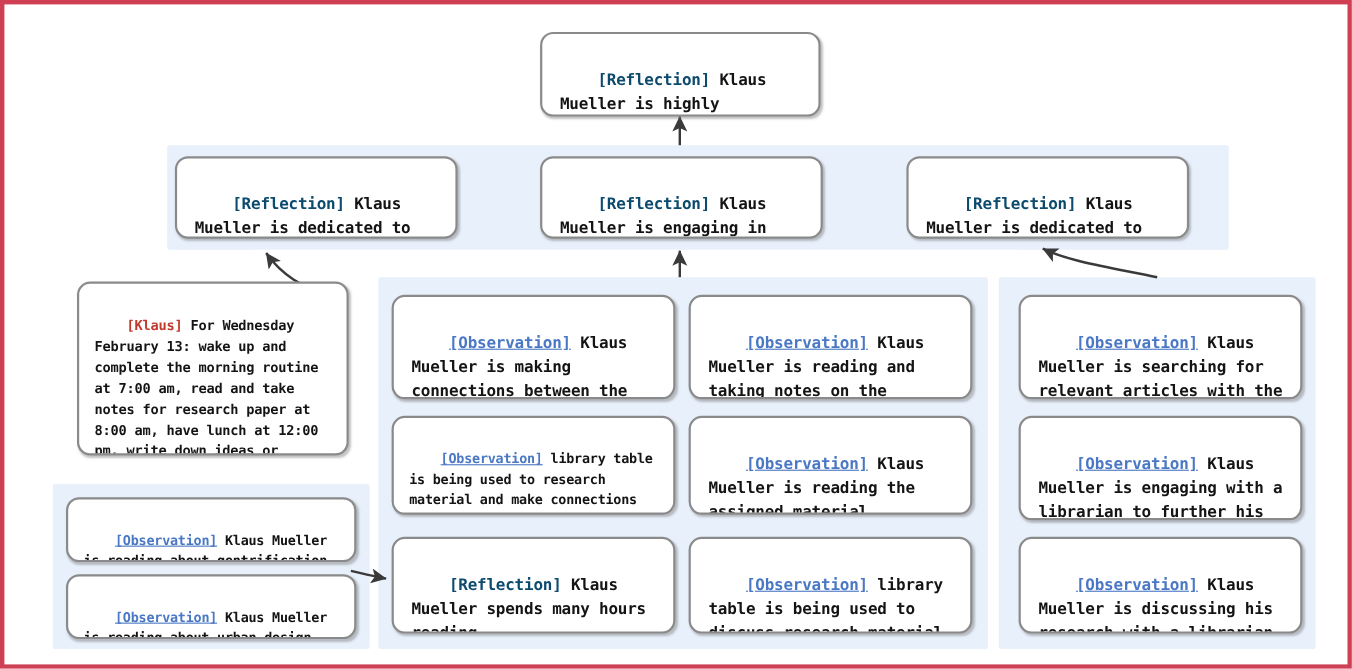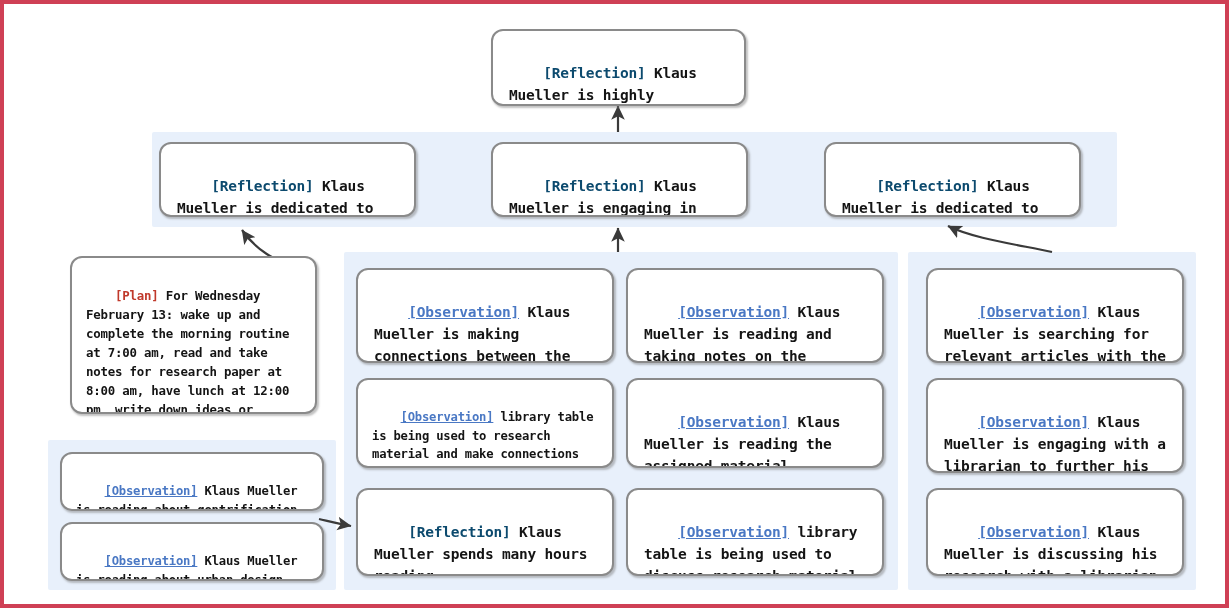--- a/index.html
+++ b/index.html
@@ -114,21 +114,21 @@
 
   <div class="node" style="left:487px; top:138px; width:257px; height:75px;">
     <span class="tag-reflection">[Reflection]</span><span class="body"> Klaus Mueller is engaging in research activities</span>
   </div>
 
   <div class="node" style="left:820px; top:138px; width:257px; height:75px;">
     <span class="tag-reflection">[Reflection]</span><span class="body"> Klaus Mueller is dedicated to research</span>
   </div>
 
   <div class="node small" style="left:66px; top:252px; width:247px; height:158px; font-size:12.4px; line-height:1.53;">
-    <span class="tag-plan">[Plan]</span><span class="body"> For Wednesday February 13: wake up and complete the morning routine at 7:00 am, read and take notes for research paper at 8:00 am, have lunch at 12:00 pm, write down ideas or brainstorm potential solutions at 1:00 pm, [...]</span>
+    <span class="tag-plan">[Klaus]</span><span class="body"> For Wednesday February 13: wake up and complete the morning routine at 7:00 am, read and take notes for research paper at 8:00 am, have lunch at 12:00 pm, write down ideas or brainstorm potential solutions at 1:00 pm, [...]</span>
   </div>
 
   <div class="node small" style="left:56px; top:448px; width:264px; height:59px;">
     <span class="tag-observation">[Observation]</span><span class="body"> Klaus Mueller is reading about gentrification</span>
   </div>
 
   <div class="node small" style="left:56px; top:518px; width:264px; height:59px;">
     <span class="tag-observation">[Observation]</span><span class="body"> Klaus Mueller is reading about urban design</span>
   </div>
 

